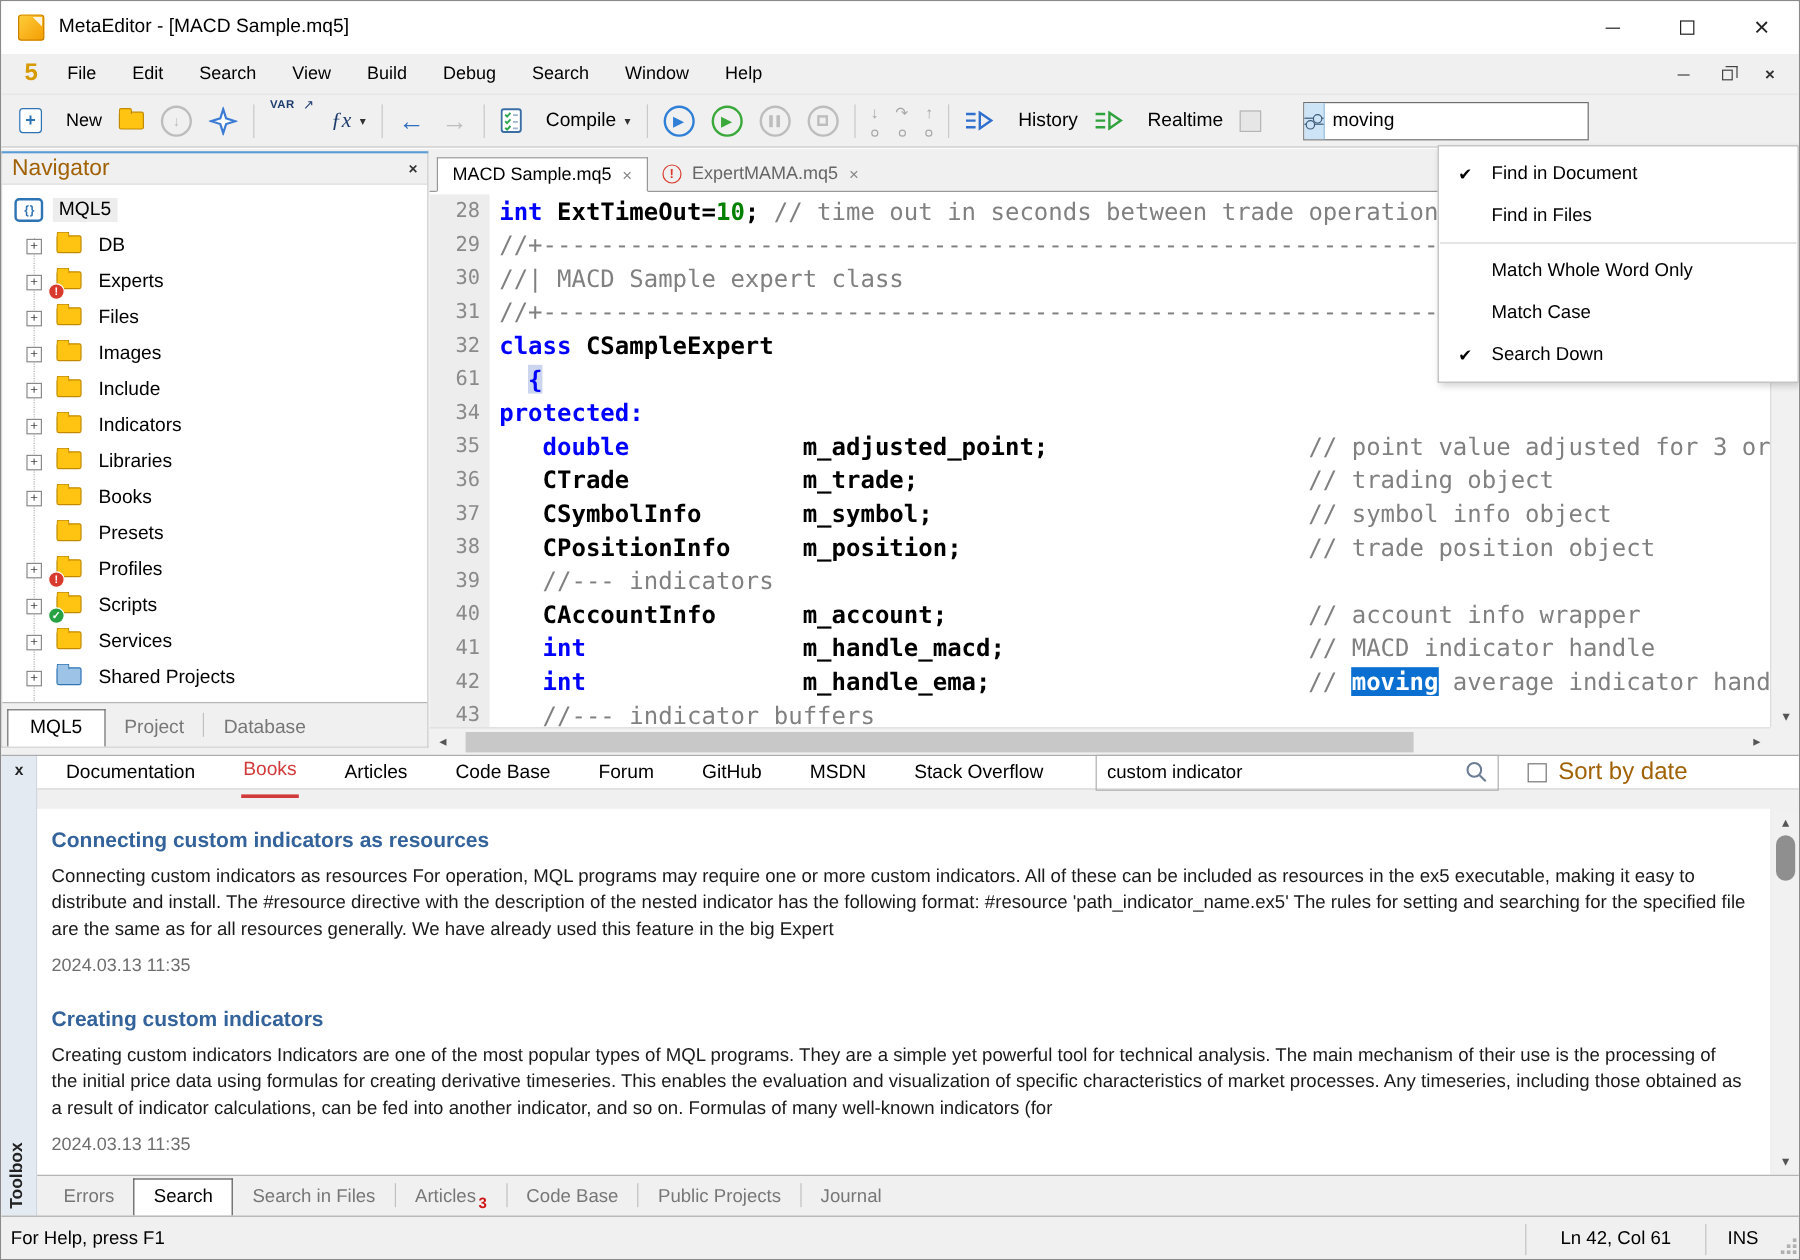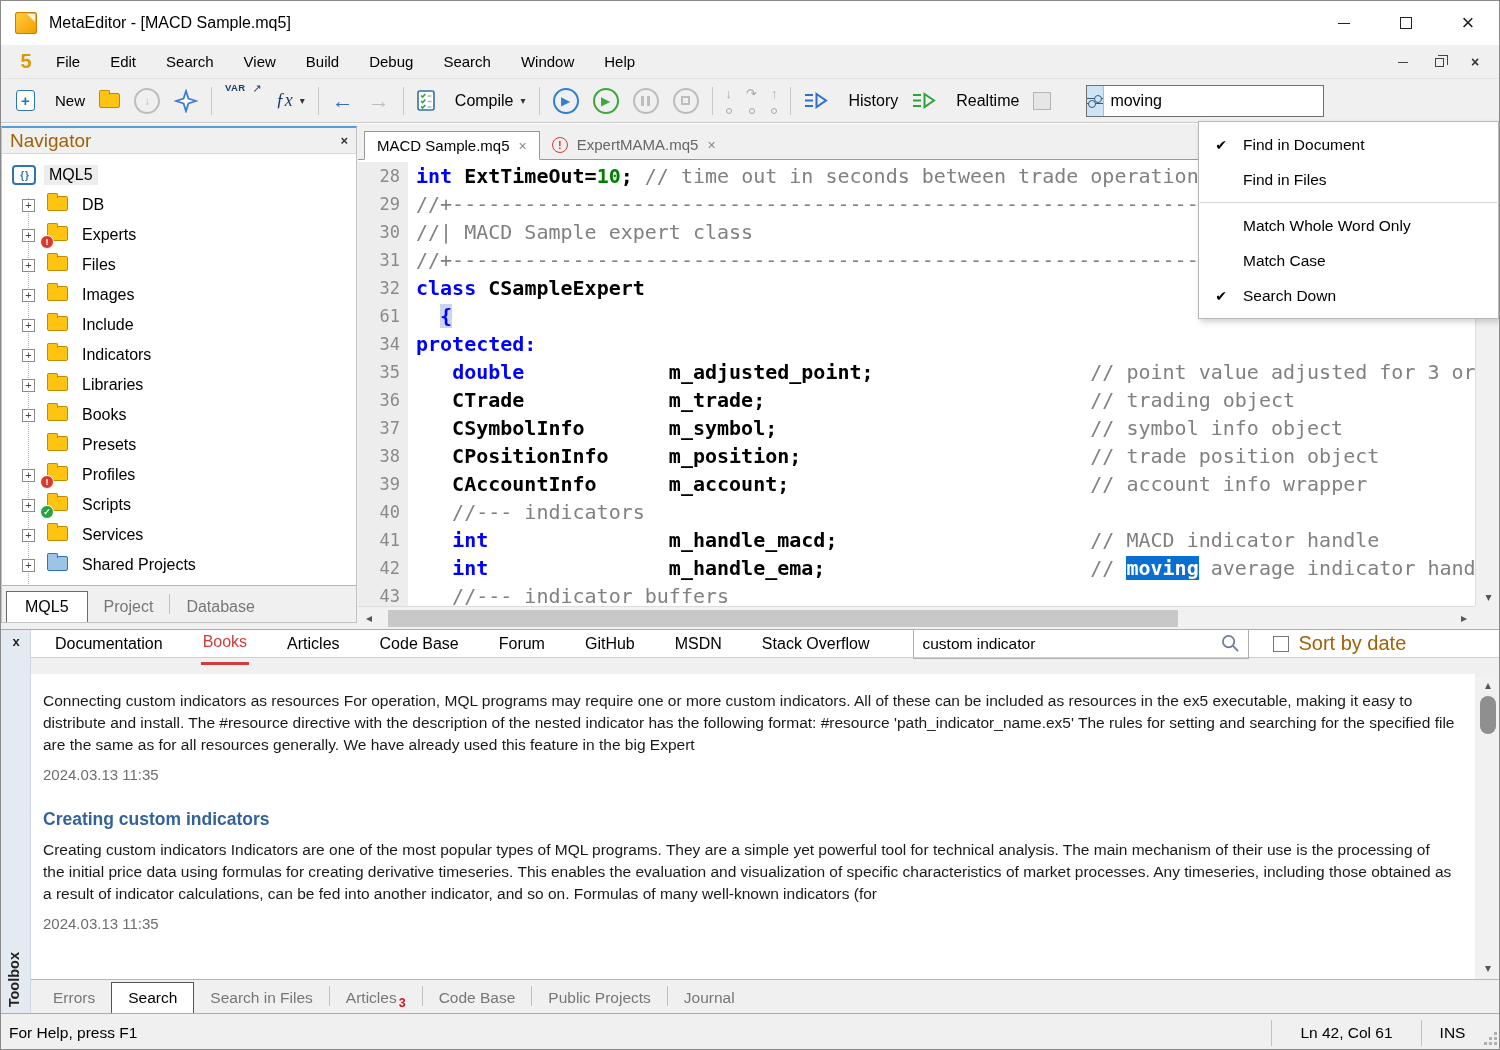--- a/index.html
+++ b/index.html
@@ -436,22 +436,22 @@
           <div class="code-line"><span class="seg-com">//+------------------------------------------------------------------+</span></div>
           <div class="code-line"><span class="seg-com">//| MACD Sample expert class                                         |</span></div>
           <div class="code-line"><span class="seg-com">//+------------------------------------------------------------------+</span></div>
           <div class="code-line"><span class="seg-kw">class</span><span class="seg-id"> CSampleExpert</span></div>
           <div class="code-line"><span class="seg-id">  </span><span class="seg-brace">{</span></div>
           <div class="code-line"><span class="seg-kw">protected:</span></div>
           <div class="code-line"><span class="seg-id">   </span><span class="seg-kw">double</span><span class="seg-id">            m_adjusted_point;</span><span class="seg-com">                  // point value adjusted for 3 or 5 points</span></div>
           <div class="code-line"><span class="seg-id">   CTrade            m_trade;</span><span class="seg-com">                           // trading object</span></div>
           <div class="code-line"><span class="seg-id">   CSymbolInfo       m_symbol;</span><span class="seg-com">                          // symbol info object</span></div>
           <div class="code-line"><span class="seg-id">   CPositionInfo     m_position;</span><span class="seg-com">                        // trade position object</span></div>
+          <div class="code-line"><span class="seg-com">   //--- indicators</span></div>
           <div class="code-line"><span class="seg-id">   CAccountInfo      m_account;</span><span class="seg-com">                         // account info wrapper</span></div>
-          <div class="code-line"><span class="seg-com">   //--- indicators</span></div>
           <div class="code-line"><span class="seg-id">   </span><span class="seg-kw">int</span><span class="seg-id">               m_handle_macd;</span><span class="seg-com">                     // MACD indicator handle</span></div>
           <div class="code-line"><span class="seg-id">   </span><span class="seg-kw">int</span><span class="seg-id">               m_handle_ema;</span><span class="seg-com">                      // </span><span class="seg-hl">moving</span><span class="seg-com"> average indicator handle</span></div>
           <div class="code-line"><span class="seg-com">   //--- indicator buffers</span></div>
         </div>
     </div>
     <div class="hscroll">
       <span class="sb-arrow">◂</span>
       <span class="h-thumb"></span>
       <span class="h-spacer"></span>
       <span class="sb-arrow">▸</span>
@@ -511,20 +511,21 @@
             <line x1="12.6" y1="12.6" x2="18" y2="18" stroke="#6b7c93" stroke-width="1.8"></line>
         </svg>
       </div>
       <div id="sort-box">
         <span class="checkbox"></span>
         <span id="sort-label">Sort by date</span>
       </div>
     </div>
     <div id="tb-results">
         <div>
+          <div class="result-title">Connecting custom indicators as resources</div>
           <div class="result-body">Connecting custom indicators as resources For operation, MQL programs may require one or more custom indicators. All of these can be included as resources in the ex5 executable, making it easy to distribute and install. The #resource directive with the description of the nested indicator has the following format: #resource 'path_indicator_name.ex5' The rules for setting and searching for the specified file are the same as for all resources generally. We have already used this feature in the big Expert</div>
           <div class="result-date">2024.03.13 11:35</div>
         </div>
         <div>
           <div class="result-title">Creating custom indicators</div>
           <div class="result-body">Creating custom indicators Indicators are one of the most popular types of MQL programs. They are a simple yet powerful tool for technical analysis. The main mechanism of their use is the processing of the initial price data using formulas for creating derivative timeseries. This enables the evaluation and visualization of specific characteristics of market processes. Any timeseries, including those obtained as a result of indicator calculations, can be fed into another indicator, and so on. Formulas of many well-known indicators (for</div>
           <div class="result-date">2024.03.13 11:35</div>
         </div>
       </div>
     <div id="tb-vscroll">

